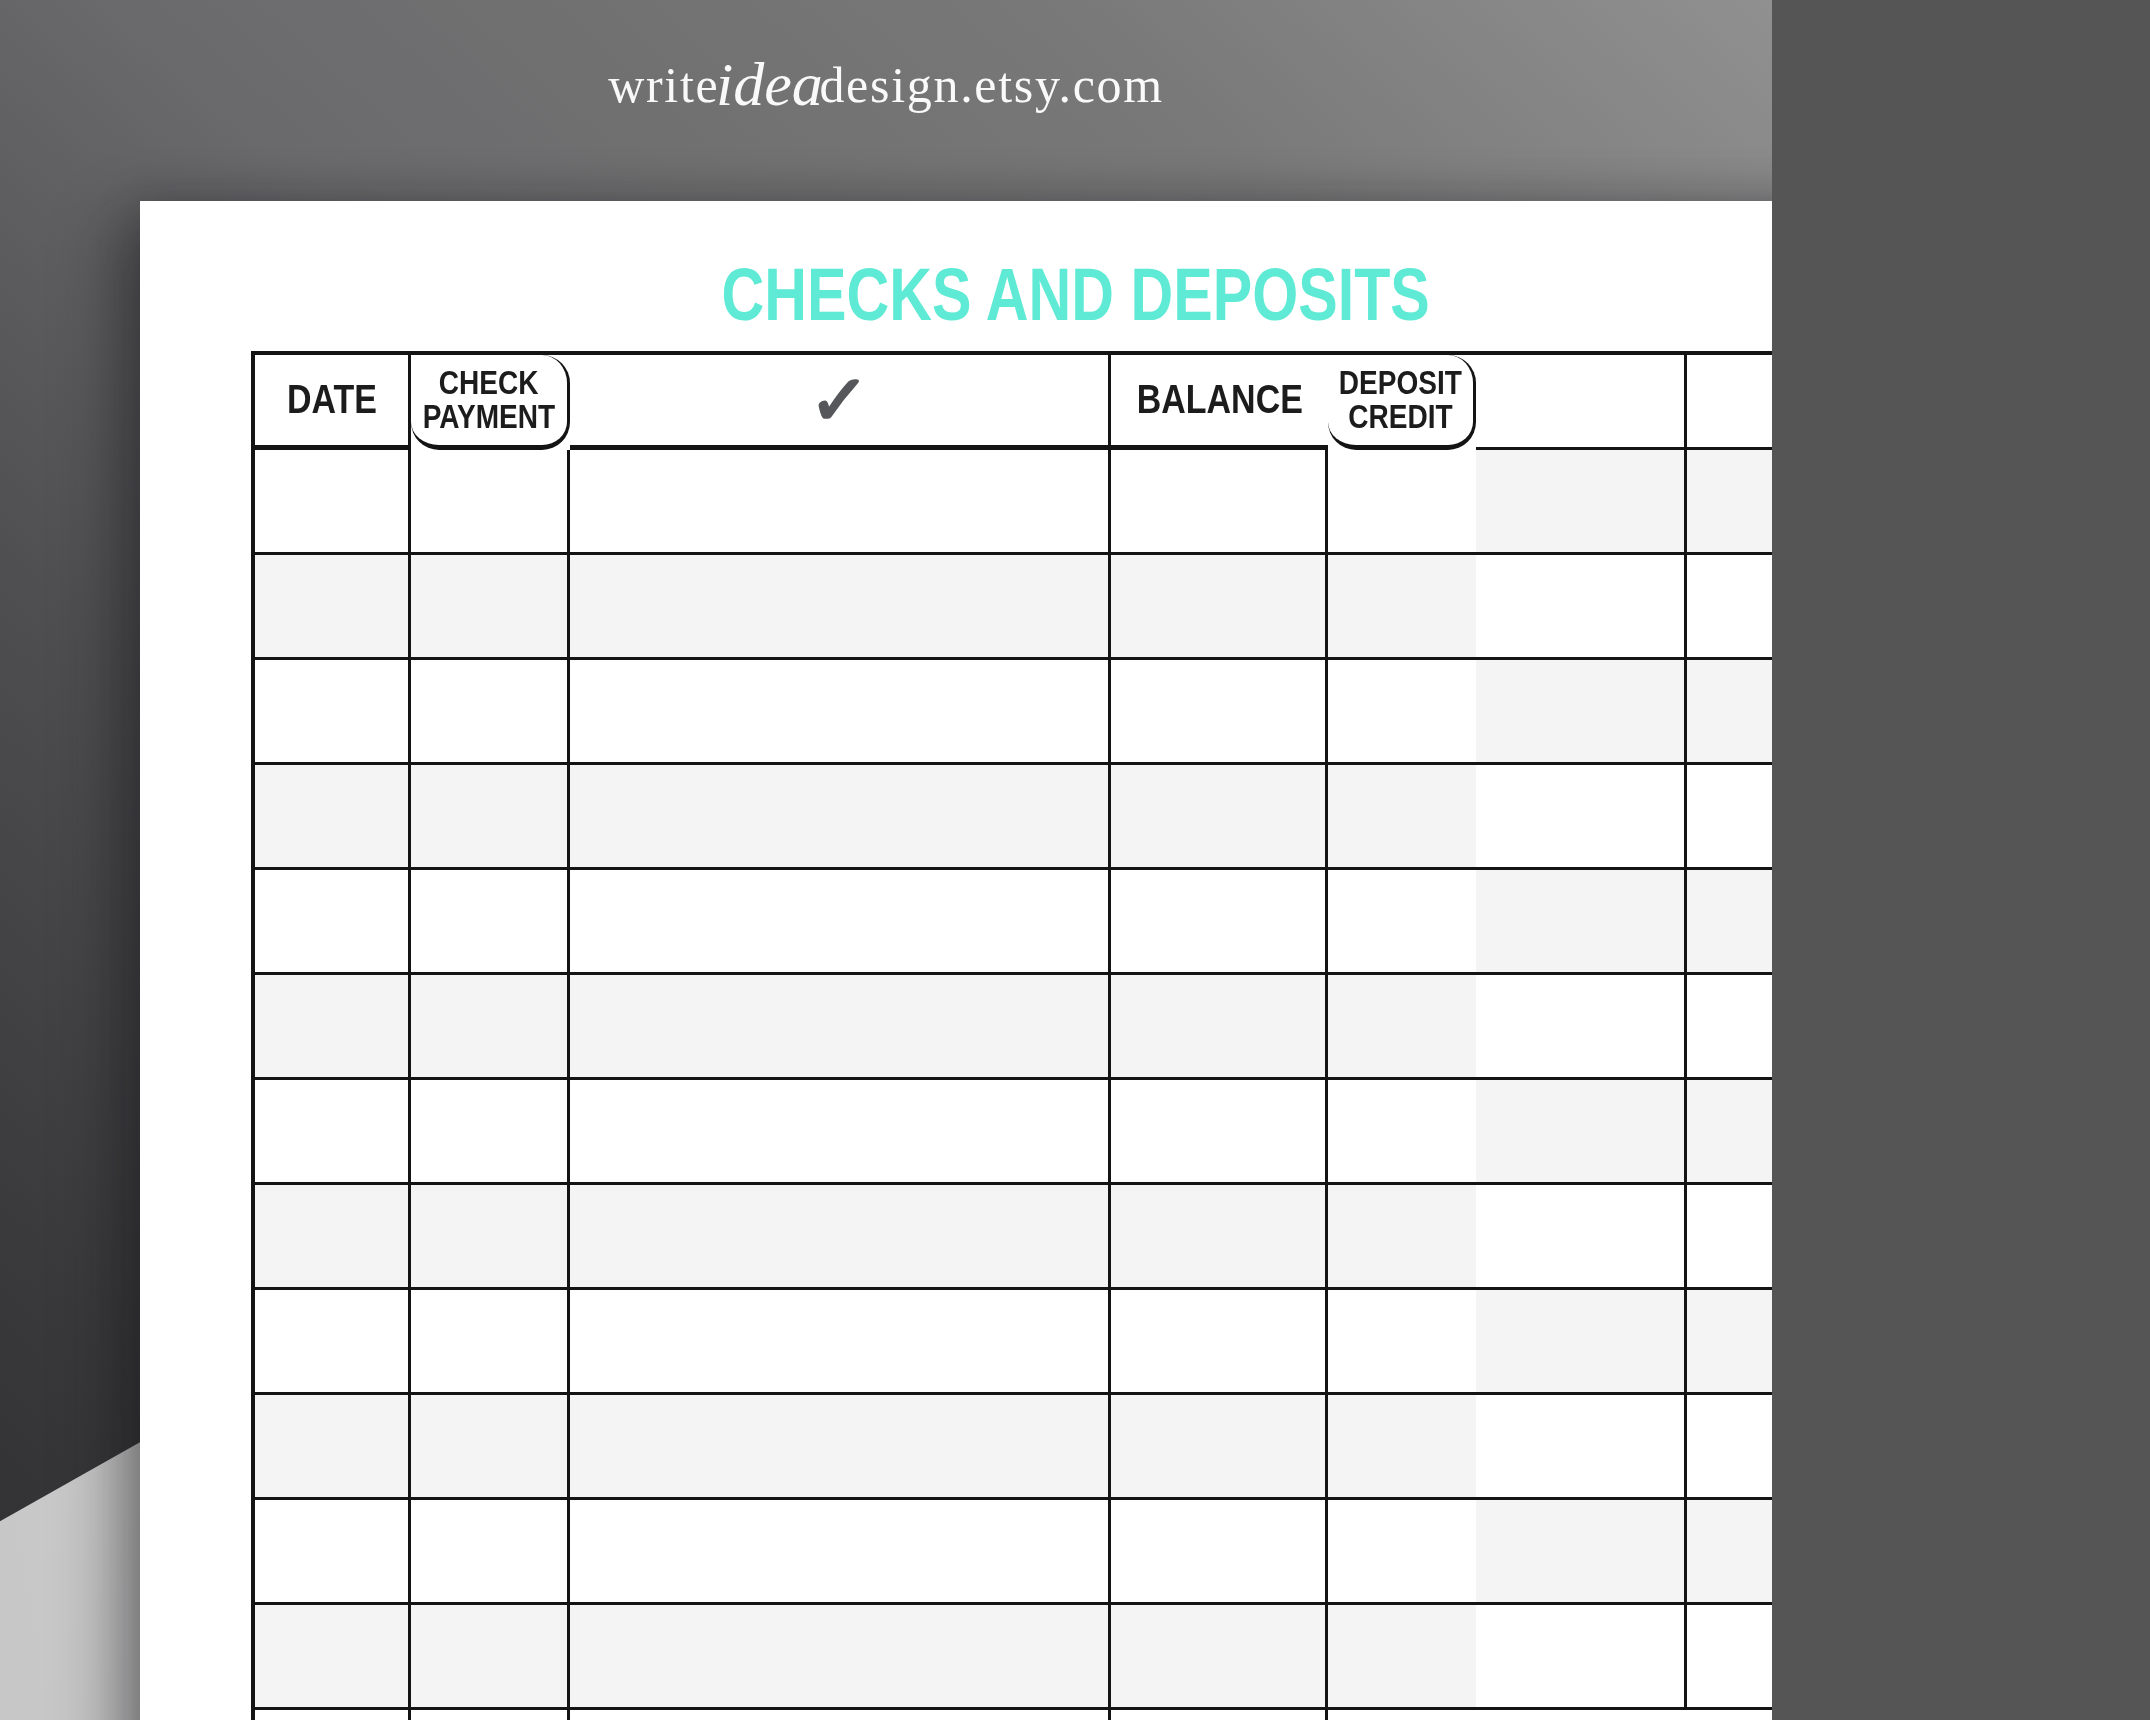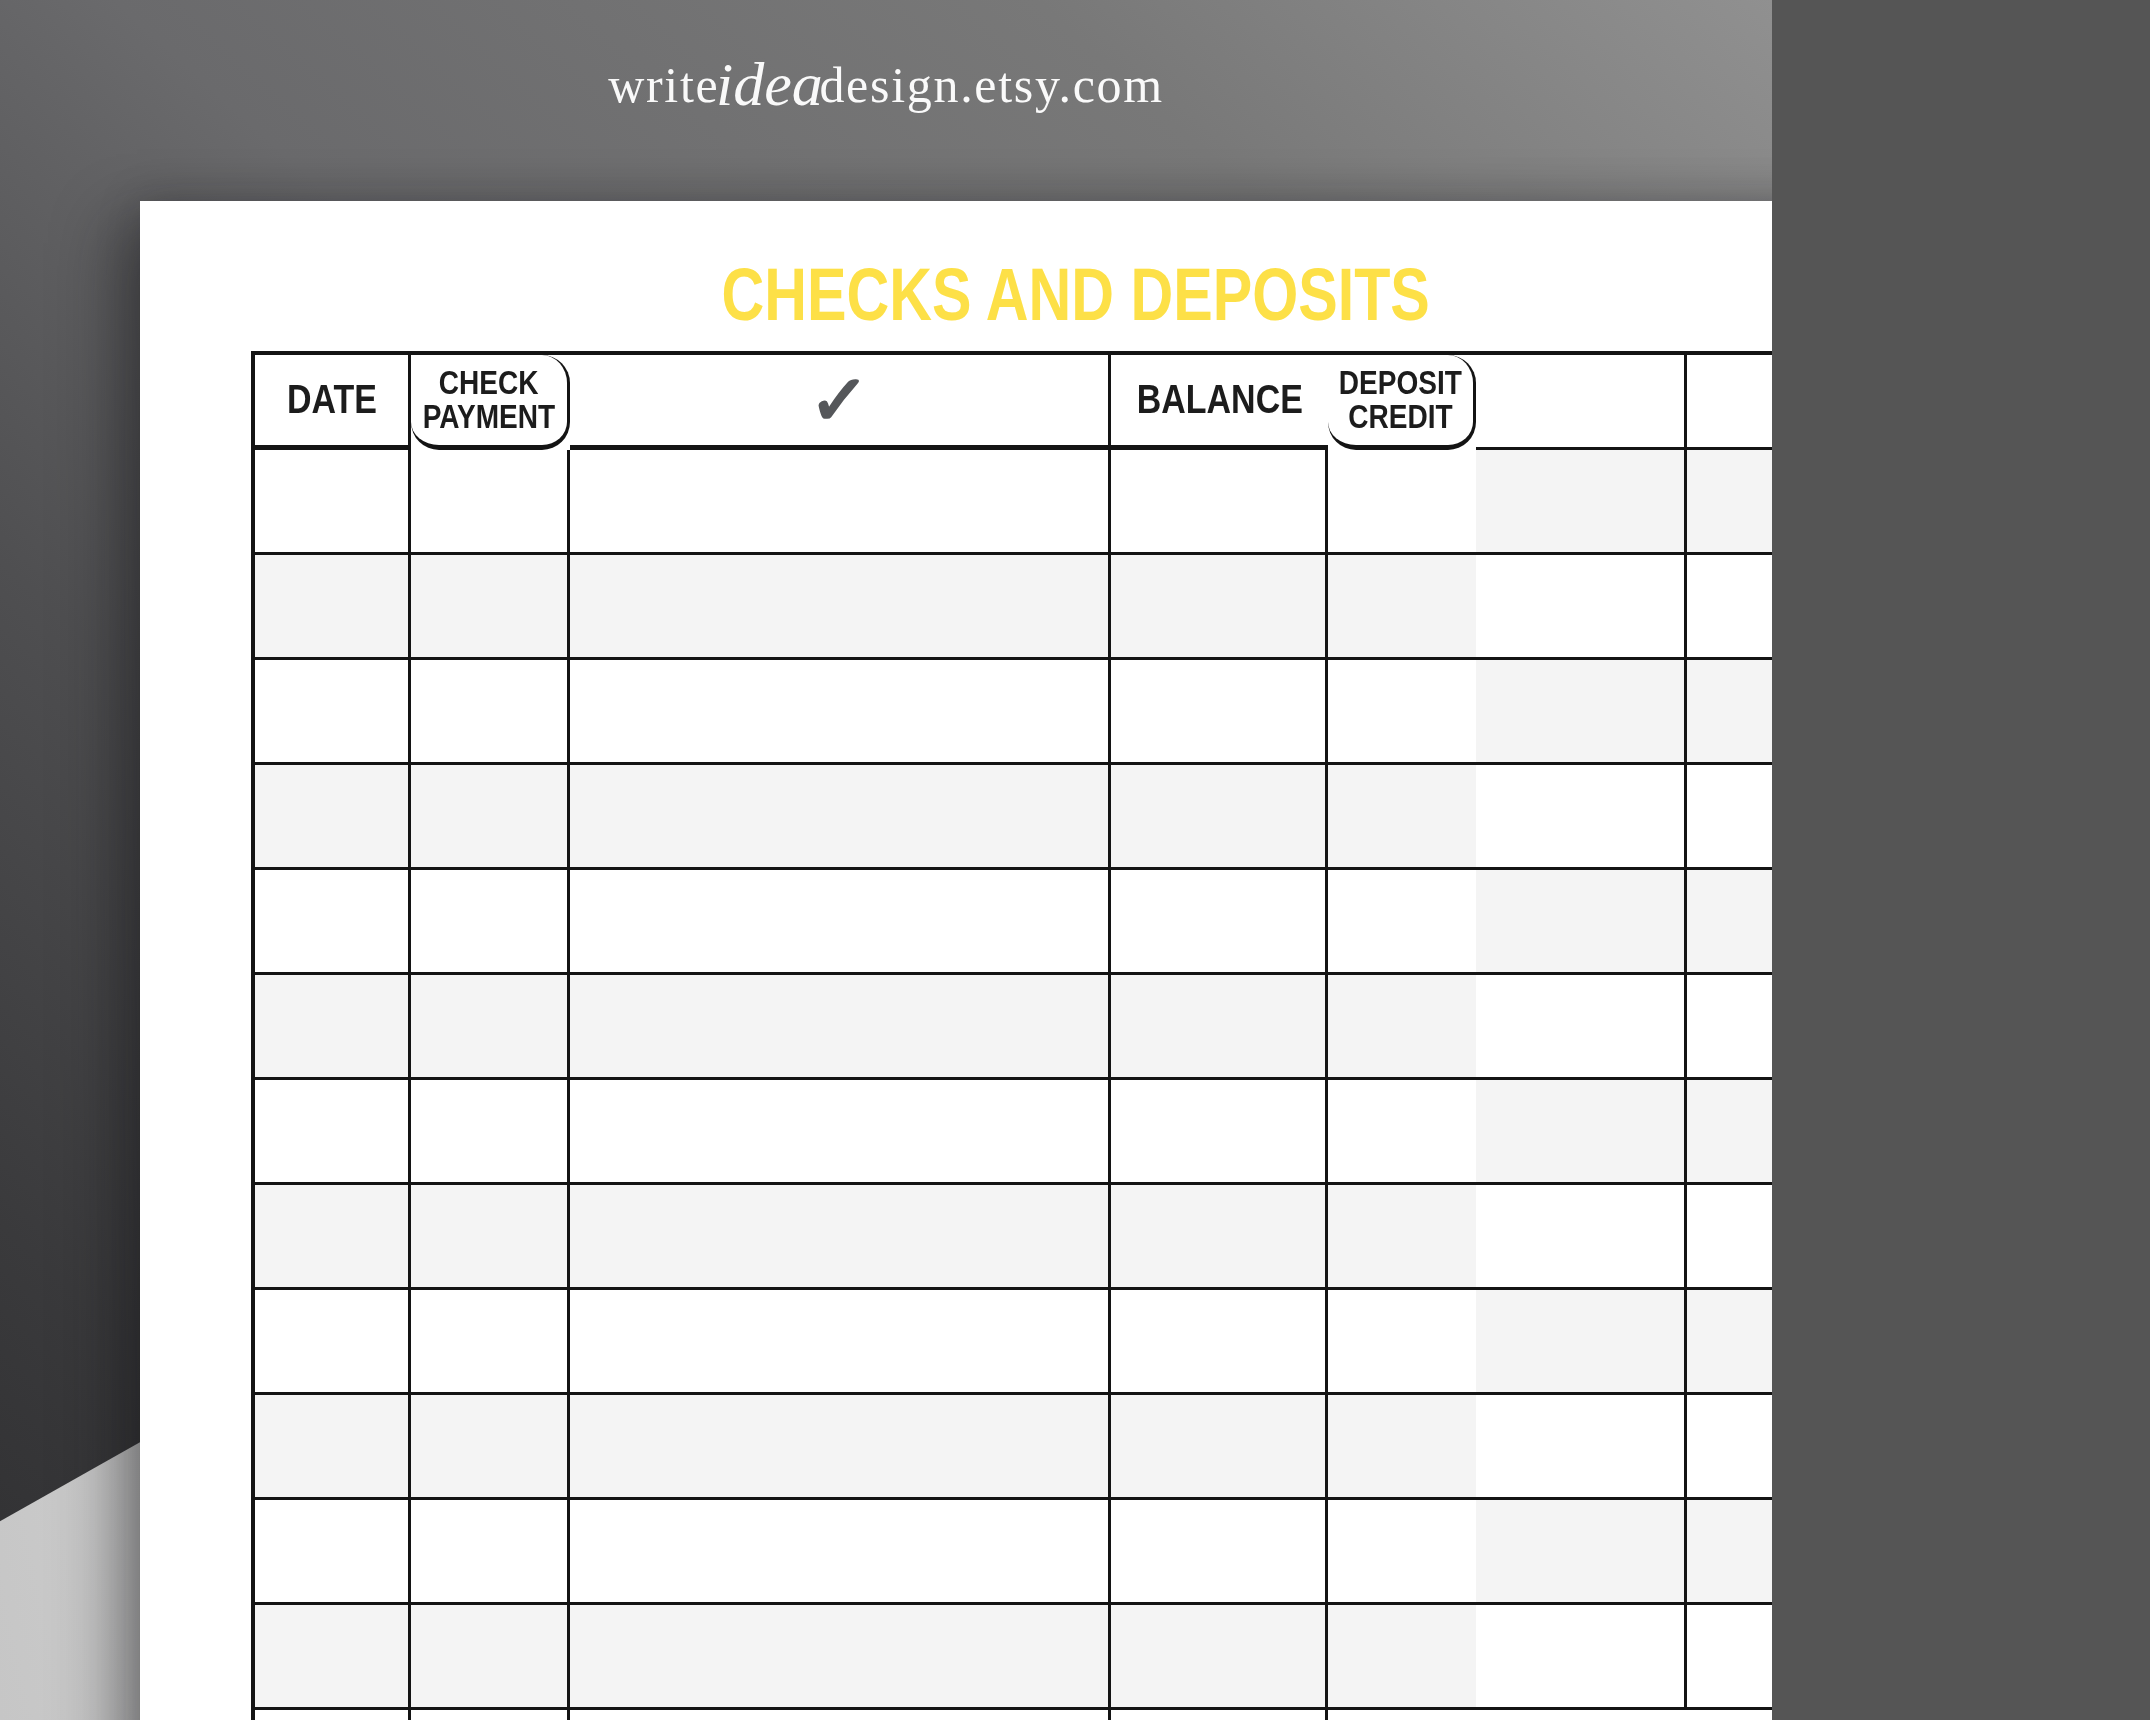--- a/index.html
+++ b/index.html
@@ -42,21 +42,21 @@
     font-size:62px;
     letter-spacing:0;
     margin:0 -3.4px;
     position:relative;top:3.4px;
   }
   .page-title{
     position:absolute;top:258px;left:140px;width:1872px;
     text-align:center;
     font-weight:bold;
     font-size:74px;
-    color:#fde047;
+    color:#5eead4;
     line-height:1;
     white-space:nowrap;
   }
   .cond{display:inline-block;transform:scaleX(.8);transform-origin:50% 50%;white-space:nowrap;}
   .condh{display:inline-block;transform:scaleX(.85);transform-origin:50% 50%;white-space:nowrap;}
   .register-table{
     position:absolute;
     left:251px;top:351px;
     width:1655px;
     box-sizing:border-box;

